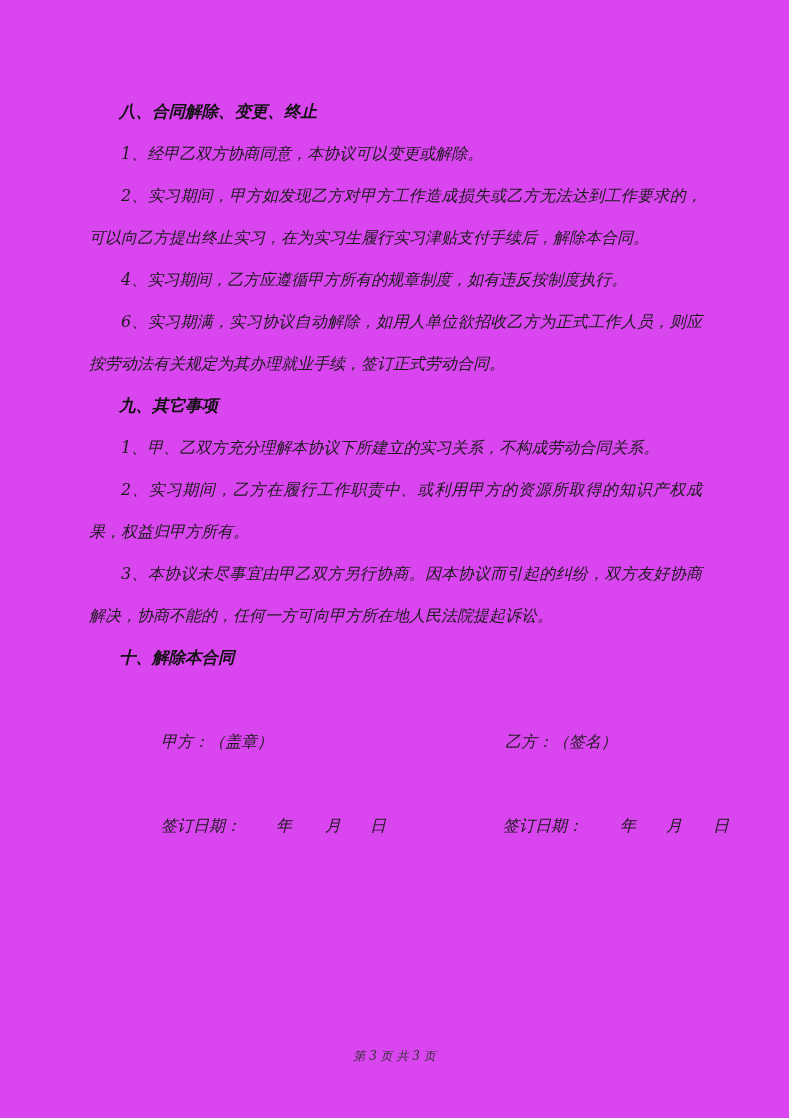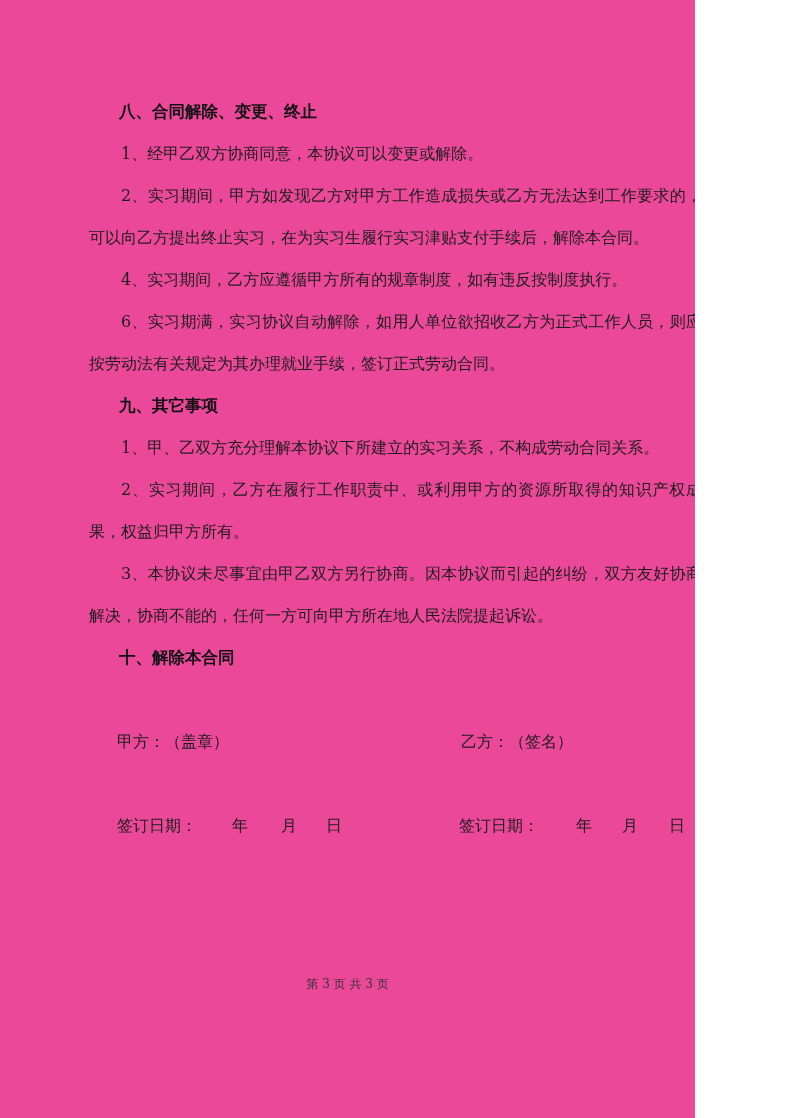--- a/index.html
+++ b/index.html
@@ -1,22 +1,23 @@
 <!DOCTYPE html>
 <html><head>
 <meta charset="utf-8">
 <style>
   html, body { margin: 0; padding: 0; background: #ffffff; }
   .page {
     position: relative;
-    width: 695px;
+    width: 789px;
     height: 1118px;
-    background: #ec4899;
+    background: #d946ef;
     overflow: hidden;
     color: #1c1c1c;
+    font-style: italic;
   }
   .content {
     position: absolute;
     left: 89px;
     top: 91px;
     width: 613px;
   }
   .para {
     margin: 0;
     font-family: "DejaVu Serif", "Liberation Serif", serif;
@@ -37,35 +38,35 @@
   }
   .spacer { height: 42px; }
   .sig-row {
     position: relative;
     height: 42px;
     line-height: 42px;
     font-family: "DejaVu Serif", "Liberation Serif", serif;
     font-size: 16px;
     color: #1c1c1c;
   }
-  .sig-row span { position: absolute; white-space: nowrap; }
+  .sig-row span { position: absolute; white-space: nowrap; margin-left: 44px; }
   .pos-party-a { left: 28px; }
   .pos-party-b { left: 372px; }
   .pos-date-a  { left: 28px; }
   .pos-year-a  { left: 143px; }
   .pos-month-a { left: 192px; }
   .pos-day-a   { left: 237px; }
   .pos-date-b  { left: 370px; }
   .pos-year-b  { left: 487px; }
   .pos-month-b { left: 533px; }
   .pos-day-b   { left: 580px; }
   .footer {
     position: absolute;
     left: 0;
-    top: 976px;
+    top: 1048px;
     width: 100%;
     text-align: center;
     font-family: "DejaVu Serif", "Liberation Serif", serif;
     font-size: 12px;
     color: #333333;
   }
 </style>
 </head>
 <body>
 

